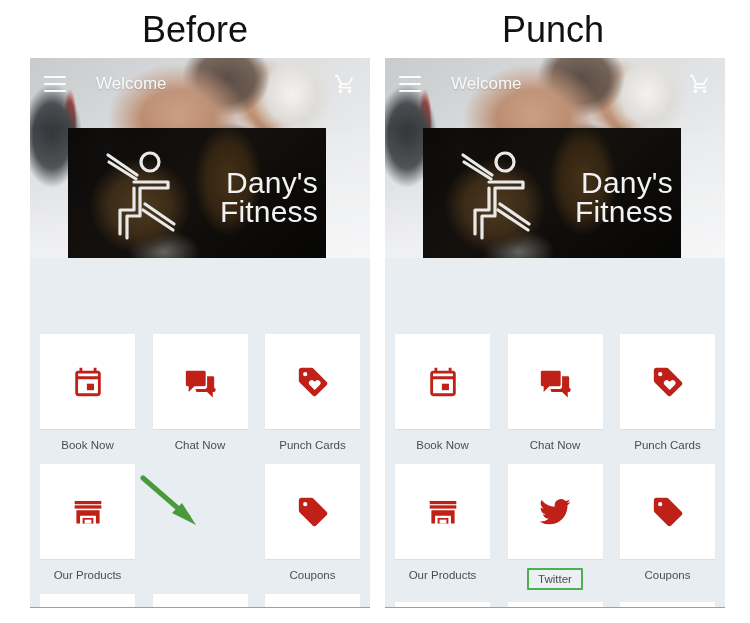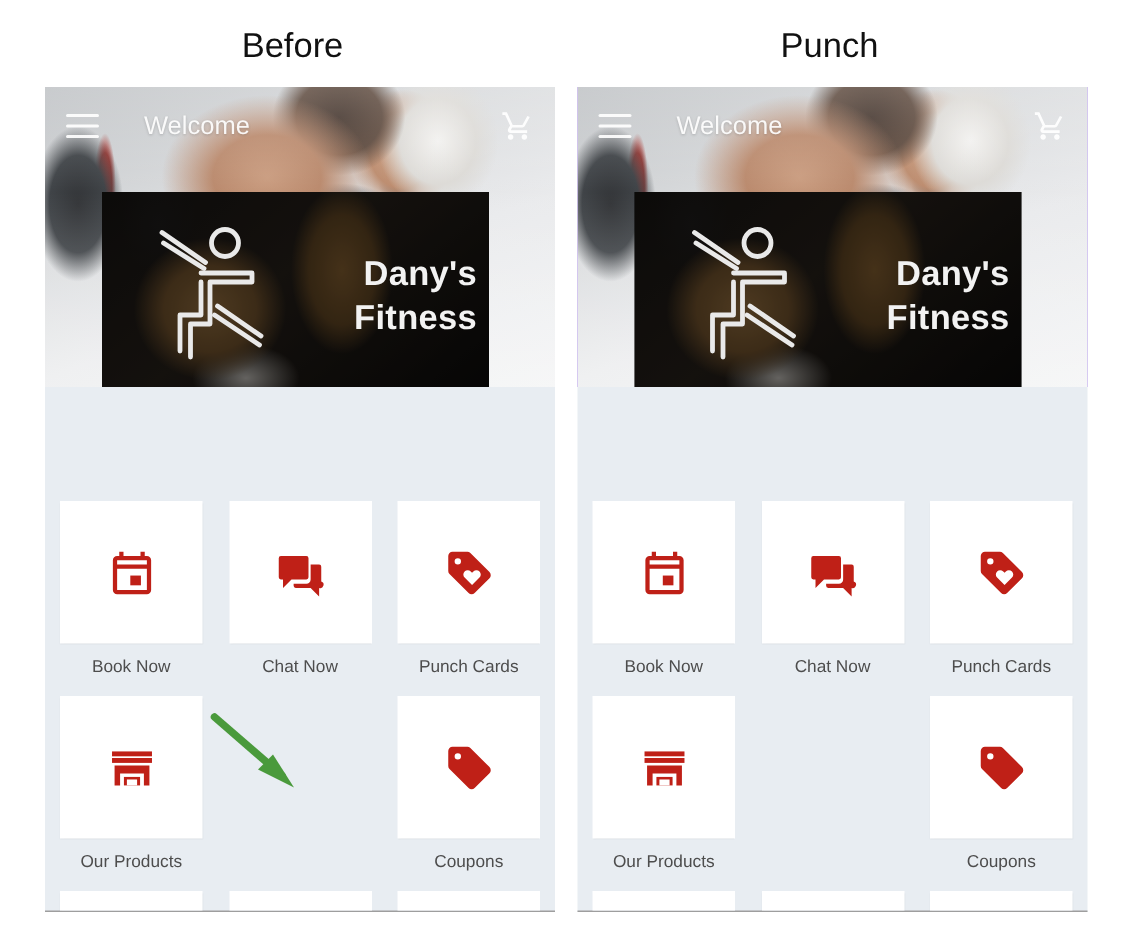--- a/index.html
+++ b/index.html
@@ -18,21 +18,21 @@
     height: 623px;
     background: #ffffff;
   }
 
   
   .panel-heading {
     position: absolute;
     top: 8px;
     width: 340px;
     text-align: center;
-    font-size: 23px;
+    font-size: 36px;
     font-weight: 400;
     color: #111111;
     letter-spacing: 0px;
     line-height: 44px;
   }
   .panel-heading.before { left: 25px; }
   .panel-heading.after  { left: 383px; }
 
   
   .phone {
@@ -143,24 +143,24 @@
     position: absolute;
     left: 22px; top: 14px;
     width: 104px; height: 104px;
   }
   .logo-text {
     position: absolute;
     left: 124px;
     top: 40px;
     width: 126px;
     color: #f2f2f2;
-    font-size: 23px;
+    font-size: 30px;
     line-height: 29px;
     text-align: right;
-    font-weight: 700;
+    font-weight: 400;
     letter-spacing: .2px;
   }
 
   
   .grid {
     position: absolute;
     top: 200px; left: 0; right: 0; bottom: 0;
     padding: 28px 10px 0 10px;
     margin-top: 48px;
   }
@@ -401,20 +401,28 @@
             <div class="tile">
               <svg viewBox="0 0 24 24">
                 <use xlink:href="#ico-storefront-icon"></use>
               </svg>
             </div>
             <div class="tile-label">Our Products</div>
           </div>
           <div class="tile-wrap">
             <div class="tile">
               <svg viewBox="0 0 24 24">
+                <use xlink:href="#ico-twitter-bird-icon"></use>
+              </svg>
+            </div>
+            <div class="tile-label boxed">Twitter</div>
+          </div>
+          <div class="tile-wrap">
+            <div class="tile">
+              <svg viewBox="0 0 24 24">
                 <use xlink:href="#ico-tag-icon"></use>
               </svg>
             </div>
             <div class="tile-label">Coupons</div>
           </div>
         </div>
         <div class="grid-row">
           <div class="tile-wrap">
             <div class="tile">
               <svg viewBox="0 0 24 24">

